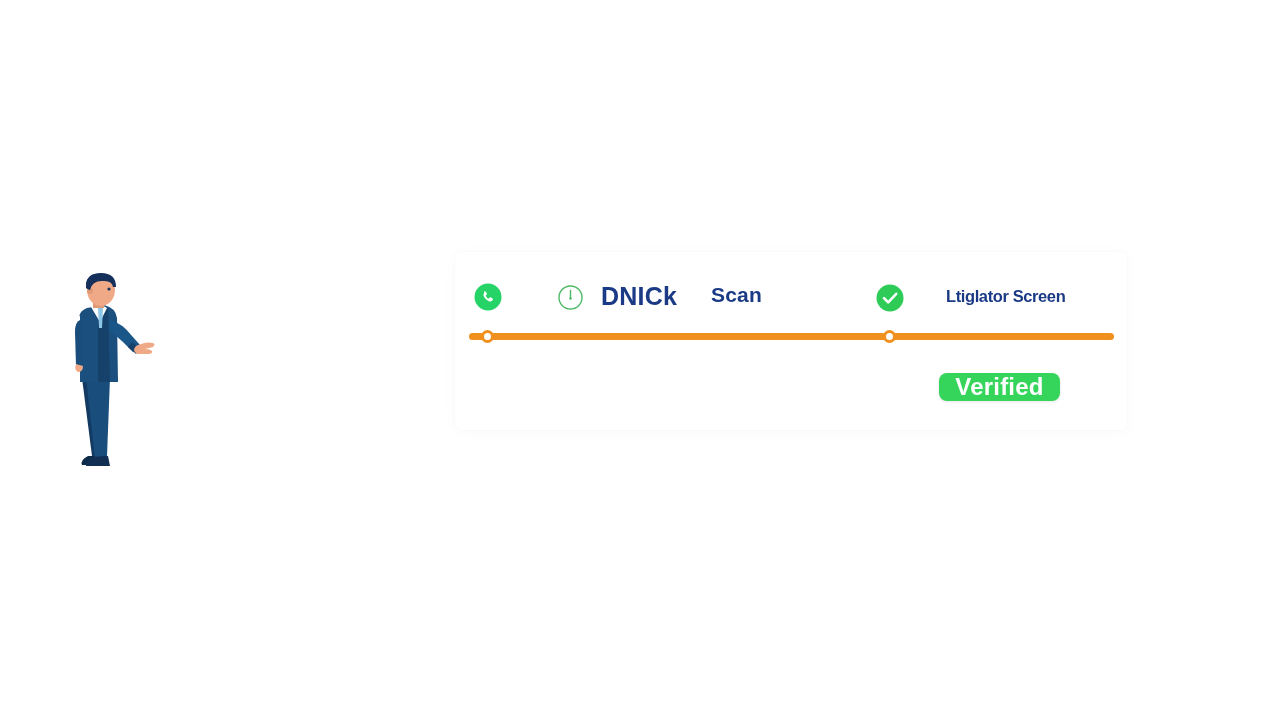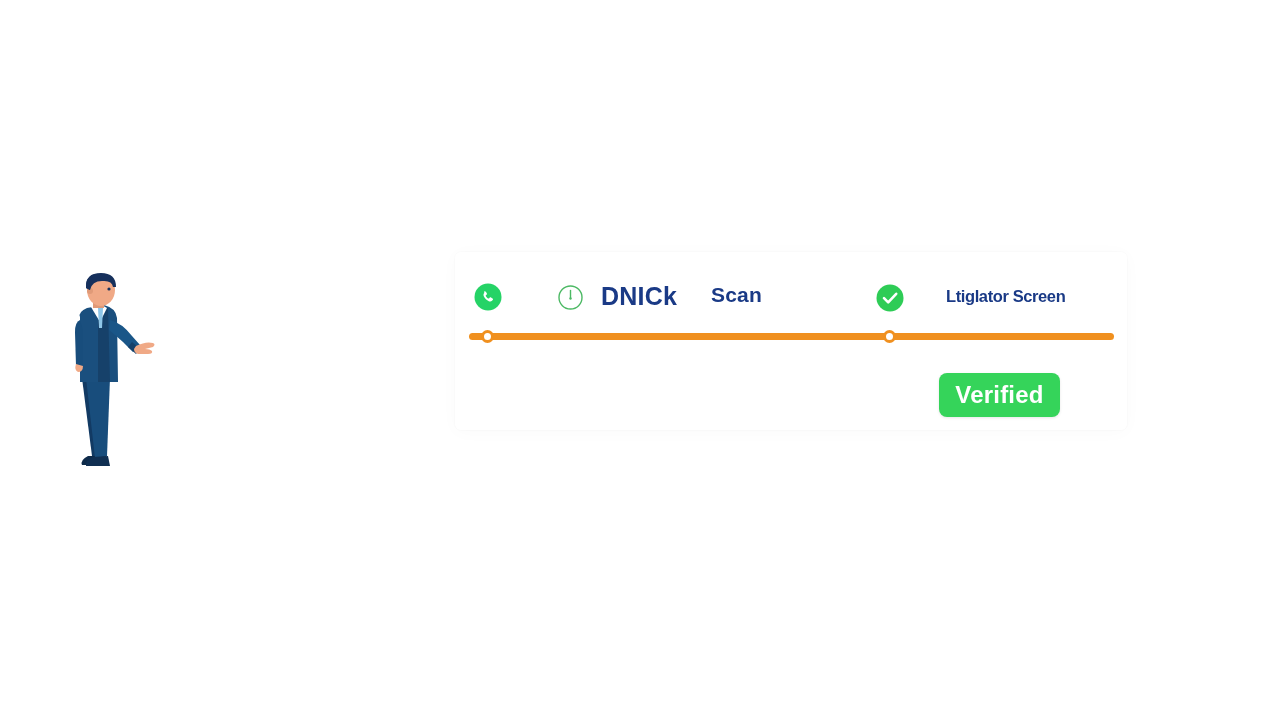--- a/index.html
+++ b/index.html
@@ -98,21 +98,21 @@
   }
   #node-1 { left: 481px; }
   #node-2 { left: 883px; }
 
   
   #verified-badge {
     position: absolute;
     left: 939px;
     top: 373px;
     width: 121px;
-    height: 44px;
+    height: 28px;
     background: #35d45a;
     border-radius: 8px;
     color: #ffffff;
     font-size: 24px;
     font-weight: bold;
     display: flex;
     align-items: center;
     justify-content: center;
     letter-spacing: 0.2px;
     box-shadow: 0 1px 3px rgba(0,0,0,0.10);

